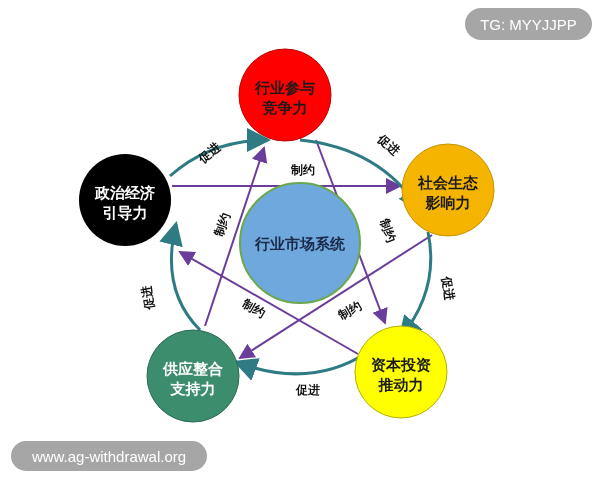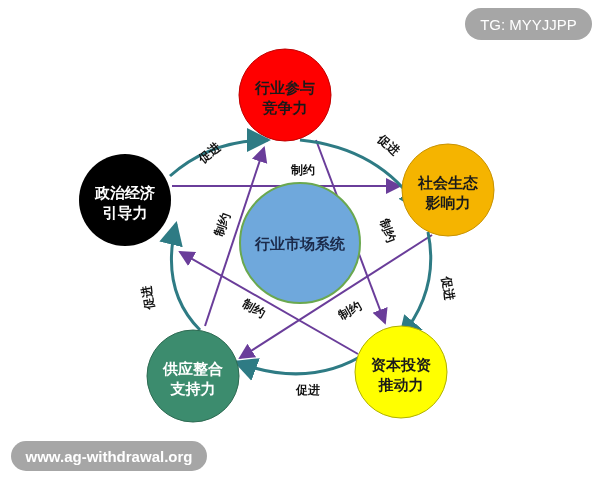--- a/index.html
+++ b/index.html
@@ -6,21 +6,21 @@
   body { width: 600px; height: 480px; position: relative; overflow: hidden;
          font-family: "DejaVu Sans", sans-serif; }
   #diagram { position: absolute; left: 0; top: 0; width: 600px; height: 480px; }
   .node-text { font-family: "DejaVu Sans", sans-serif; font-weight: bold; font-size: 15px; text-anchor: middle; }
   .edge-label { font-family: "DejaVu Sans", sans-serif; font-weight: bold; font-size: 12px; text-anchor: middle; fill: #111; }
   .center-text { font-family: "DejaVu Sans", sans-serif; font-weight: bold; font-size: 15px; text-anchor: middle; fill: #1b2a4a; }
   .watermark { position: absolute; background: #a6a6a6; color: #ffffff;
                font-family: "Liberation Sans", sans-serif; font-size: 15px;
                display: flex; align-items: center; justify-content: center; border-radius: 16px; }
   .wm-top { left: 465px; top: 8px; width: 127px; height: 32px; }
-  .wm-bottom { left: 11px; top: 441px; width: 196px; height: 30px; font-weight: bold; }
+  .wm-bottom { left: 11px; top: 441px; width: 196px; height: 30px; }
 </style>
 </head>
 <body>
 
 <svg id="diagram" viewBox="0 0 600 480" xmlns="http://www.w3.org/2000/svg">
   <defs>
     <marker id="arrow-teal" markerWidth="10" markerHeight="10" refX="7" refY="5" orient="auto">
       <path d="M0,1 L8,5 L0,9 z" fill="#2e7b84"></path>
     </marker>
     <marker id="arrow-purple" markerWidth="10" markerHeight="10" refX="7" refY="5" orient="auto">

